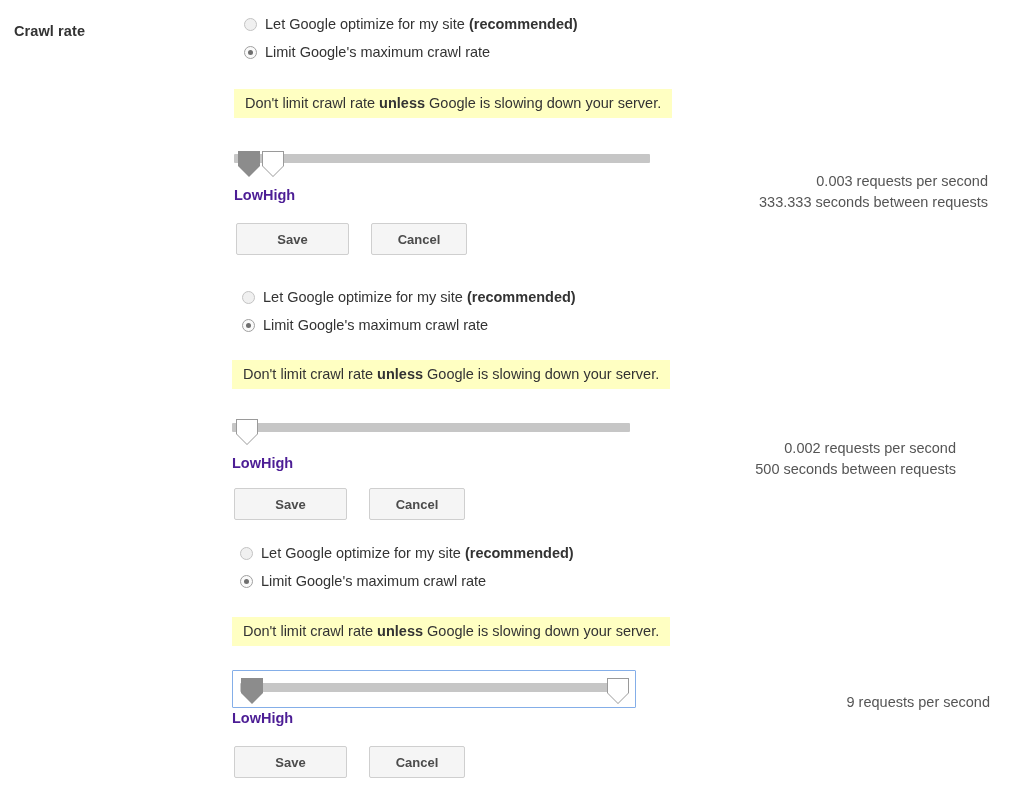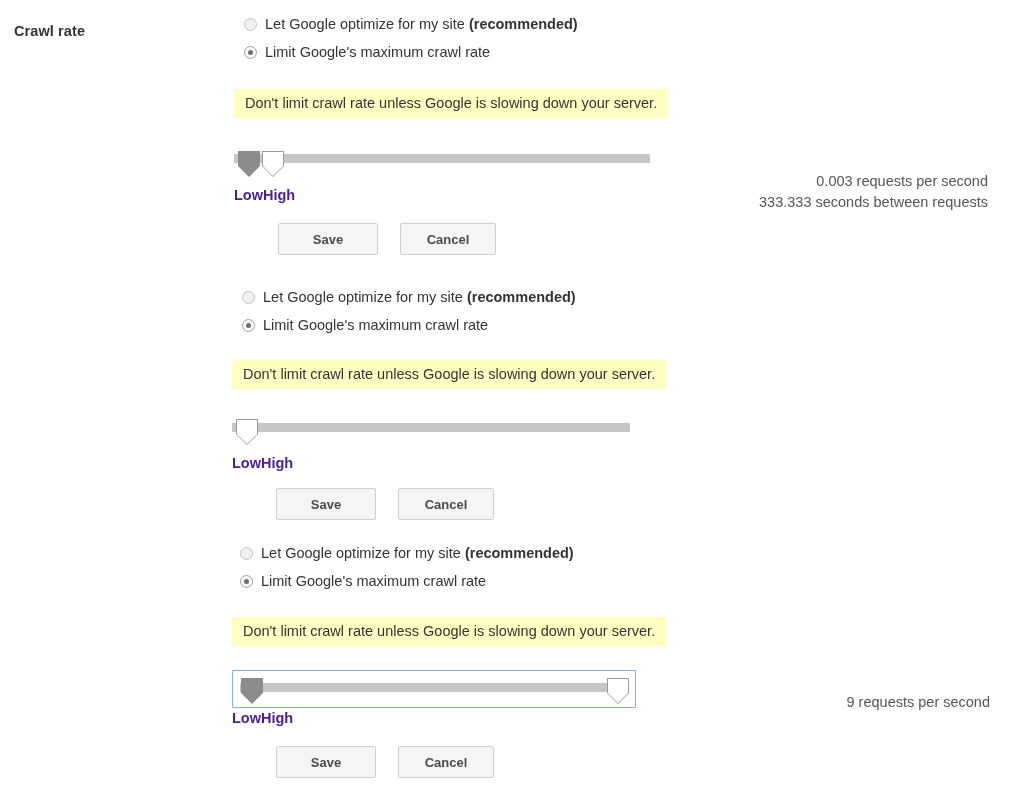--- a/index.html
+++ b/index.html
@@ -77,21 +77,21 @@
 
   
   .warn {
     background: #ffffc2;
     font-size: 14.5px;
     color: #333333;
     display: inline-block;
     padding: 6px 11px 7px 11px;
     white-space: nowrap;
   }
-  .warn b { font-weight: normal; }
+  .warn b { font-weight: bold; }
 
   
   .slider-wrap {
     position: relative;
   }
   .slider-focus {
     position: absolute;
     border: 1px solid #84aee8;
     background: #ffffff;
     border-radius: 1px;
@@ -151,21 +151,21 @@
     font-size: 13px;
     font-weight: bold;
     color: #4b4b4b;
     height: 32px;
     padding: 0 10px;
     cursor: pointer;
     display: flex;
     align-items: center;
     justify-content: center;
   }
-  .btn.save { width: 100px; margin-left: 42px; }
+  .btn.save { width: 113px; }
   .btn.cancel { width: 96px; margin-left: 22px; }
 
   
   .readout {
     position: absolute;
     text-align: right;
     font-size: 14.5px;
     color: #555555;
     line-height: 1.42;
     white-space: nowrap;
@@ -237,20 +237,24 @@
   <div class="range-labels" style="left:232px; top:185px; width:398px;">
     <span>Low</span>
     <span>High</span>
   </div>
 
   <div class="btn-row" style="left:234px; top:218px;">
     <button class="btn save">Save</button>
     <button class="btn cancel">Cancel</button>
   </div>
 
+  <div class="readout" style="right:62px; top:168px; width:330px;">
+    <div>0.002 requests per second</div>
+    <div>500 seconds between requests</div>
+  </div>
 </div>
 
 <div class="crawl-block" style="left:0; top:532px; width:1018px; height:262px;">
 
   <div class="radio-row" style="position:absolute; left:240px; top:14px;">
     <span class="radio"></span>
     <span class="radio-label"><span>Let Google optimize for my site </span><b>(recommended)</b></span>
   </div>
 
   <div class="radio-row" style="position:absolute; left:240px; top:42px;">

